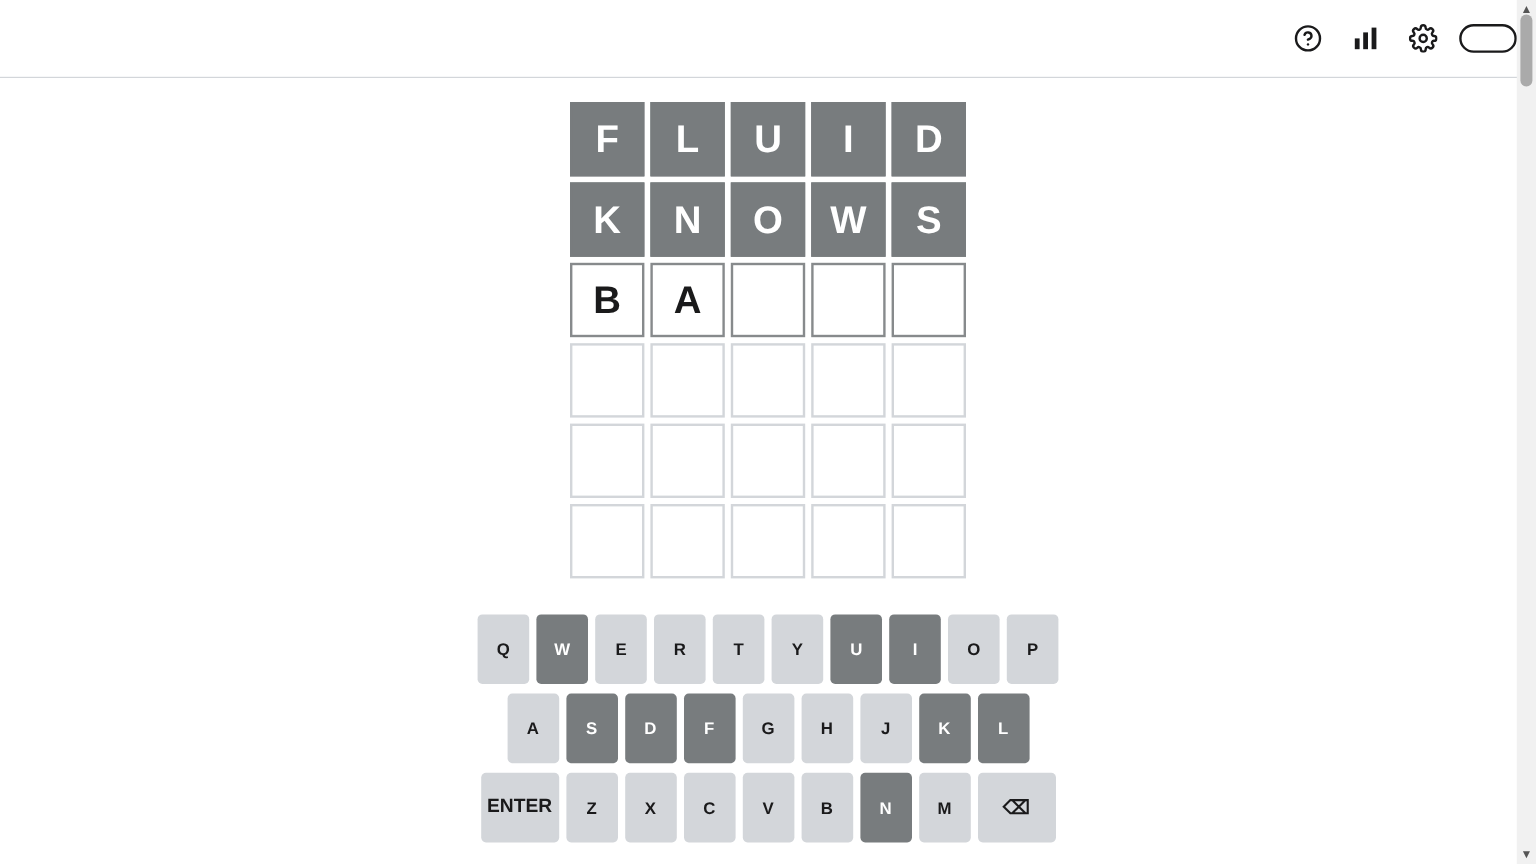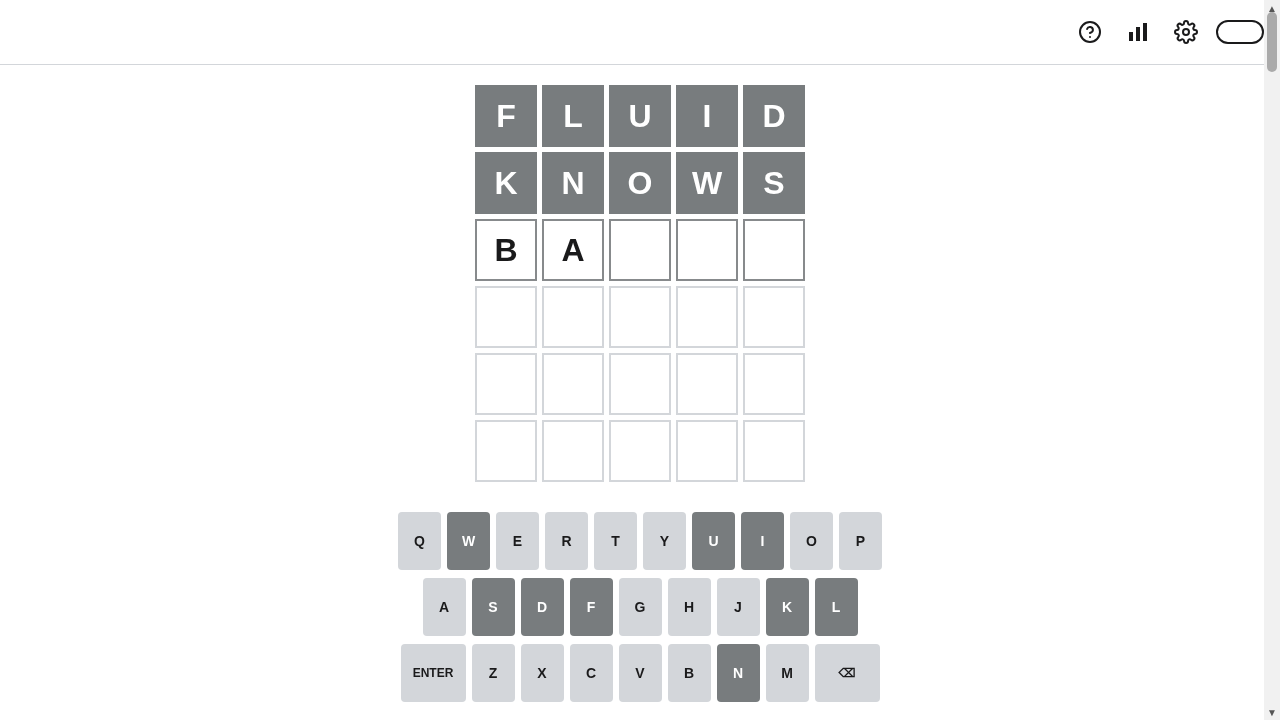--- a/index.html
+++ b/index.html
@@ -136,21 +136,21 @@
       justify-content: center;
       text-transform: uppercase;
       user-select: none;
     }
     .key.dark {
       background: #787c7e;
       color: #fff;
     }
     .key.wide {
       min-width: 65px;
-      font-size: 12px;
+      font-size: 16px;
     }
 
     
     #scrollbar {
       position: absolute;
       right: 0;
       top: 0;
       width: 16px;
       height: 720px;
       background: #f1f1f1;

